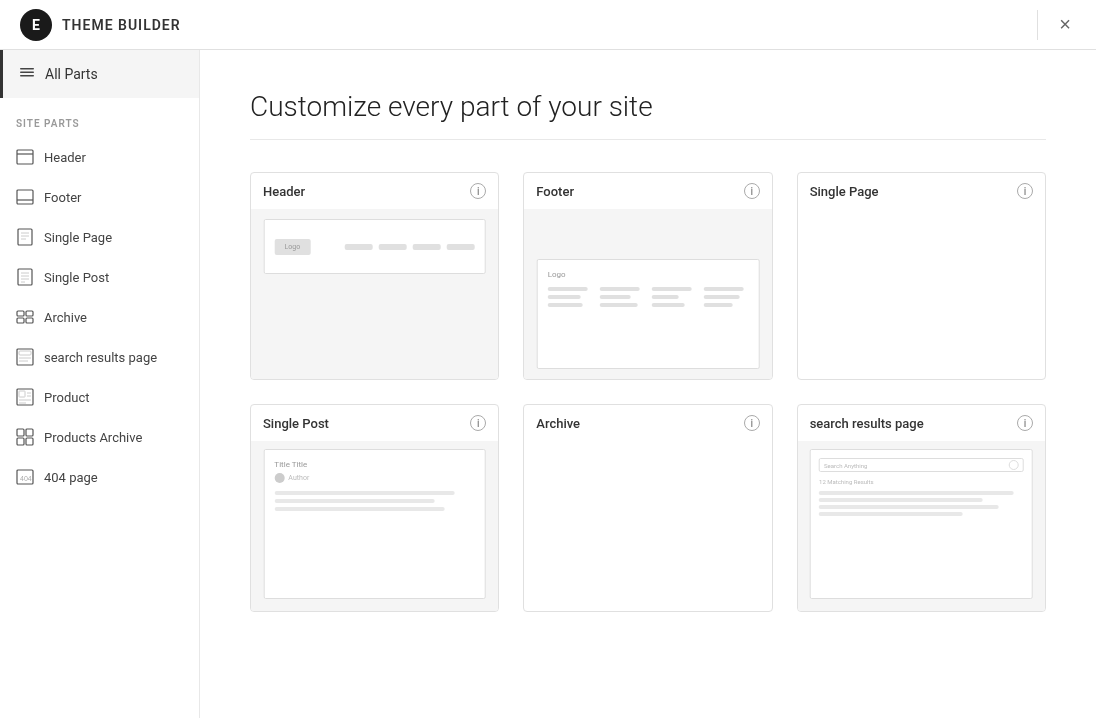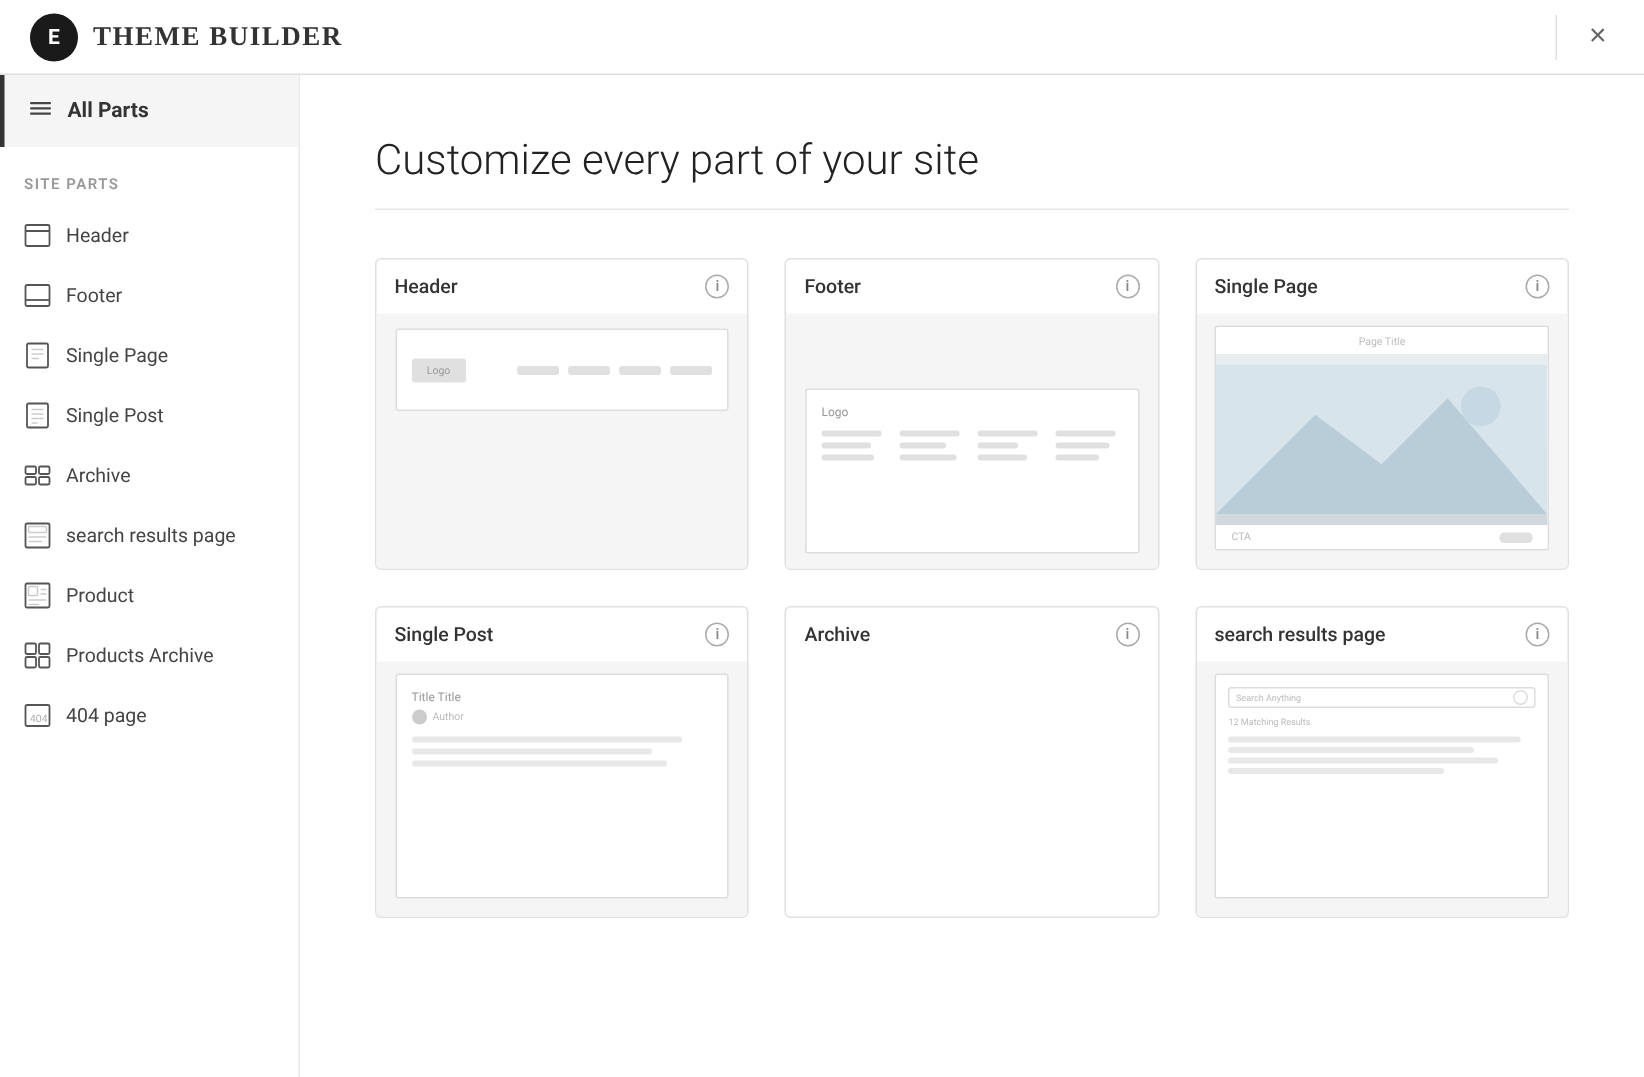--- a/index.html
+++ b/index.html
@@ -9,36 +9,36 @@
     .topbar {
       display: flex; align-items: center; justify-content: space-between;
       padding: 0 20px; height: 50px; border-bottom: 1px solid #e0e0e0;
       background: #fff; flex-shrink: 0;
     }
     .topbar-left { display: flex; align-items: center; gap: 10px; }
     .topbar-logo {
       width: 32px; height: 32px; background: #1a1a1a; border-radius: 50%;
       display: flex; align-items: center; justify-content: center; color: #fff; font-size: 14px; font-weight: bold;
     }
-    .topbar-title { font-size: 18px; font-weight: 600; letter-spacing: 1px; text-transform: uppercase; font-family: Liberation Serif, serif; }
+    .topbar-title { font-size: 14px; font-weight: 600; letter-spacing: 1px; text-transform: uppercase; }
     .topbar-divider { width: 1px; height: 30px; background: #e0e0e0; }
     .topbar-close { cursor: pointer; font-size: 20px; color: #666; border: none; background: none; padding: 5px; }
 
     
     .main-layout { display: flex; flex: 1; overflow: hidden; }
 
     
     .sidebar {
       width: 200px; border-right: 1px solid #e8e8e8; background: #fff;
       display: flex; flex-direction: column; flex-shrink: 0; overflow-y: auto;
     }
     .sidebar-all-parts {
       display: flex; align-items: center; gap: 10px; padding: 14px 16px;
       background: #f5f5f5; border-left: 3px solid #333; cursor: pointer;
-      font-size: 14px; font-weight: 700;
+      font-size: 14px; font-weight: 400;
     }
     .sidebar-all-parts .icon { font-size: 16px; }
     .sidebar-section-label {
       font-size: 10px; font-weight: 600; letter-spacing: 1px; color: #999;
       padding: 20px 16px 8px 16px; text-transform: uppercase;
     }
     .sidebar-item {
       display: flex; align-items: center; gap: 10px; padding: 11px 16px;
       cursor: pointer; font-size: 13px; color: #444; transition: background 0.15s;
     }
@@ -352,36 +352,20 @@
         </div>
       </div>
 
       <div class="card">
         <div class="card-header">
           <span>Single Page</span>
           <div class="card-info-icon">
             <span>i</span>
           </div>
         </div>
-        <div class="card-preview">
-          <div class="preview-singlepage">
-            <div class="preview-sp-title">Page Title</div>
-            <div class="preview-sp-image">
-              <svg class="preview-sp-mountain" viewBox="0 0 200 90" xmlns="http://www.w3.org/2000/svg">
-                <rect width="200" height="90" fill="#d8e4eb"></rect>
-                <polygon points="0,90 60,30 100,60 140,20 200,90" fill="#b8cdd8"></polygon>
-                <circle cx="160" cy="25" r="12" fill="#c5d8e4"></circle>
-              </svg>
-            </div>
-            <div class="preview-sp-cta-area">
-              <span class="preview-sp-cta-text">CTA</span>
-              <div class="preview-sp-cta-btn"></div>
-            </div>
-          </div>
-        </div>
       </div>
 
       <div class="card">
         <div class="card-header">
           <span>Single Post</span>
           <div class="card-info-icon">
             <span>i</span>
           </div>
         </div>
         <div class="card-preview">

